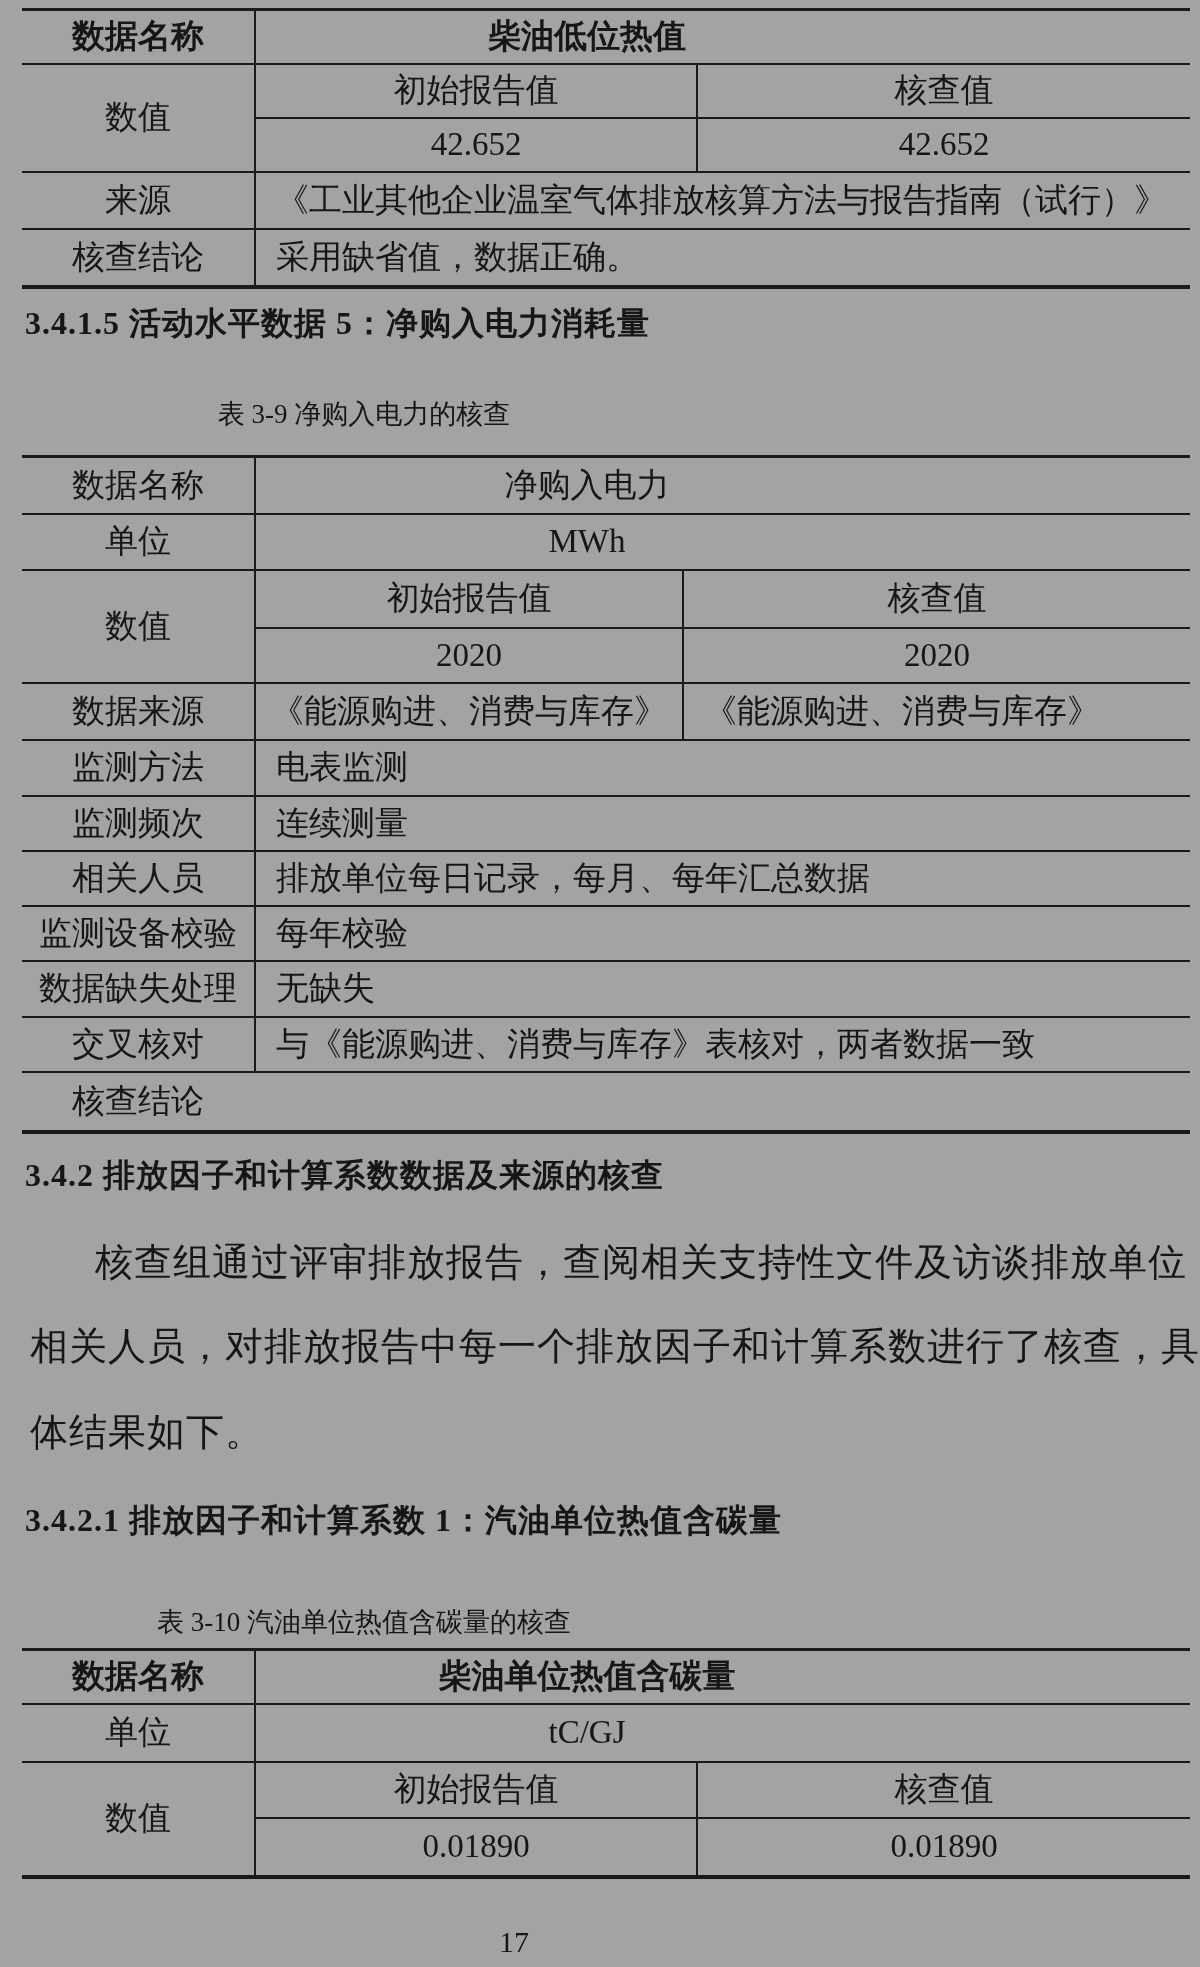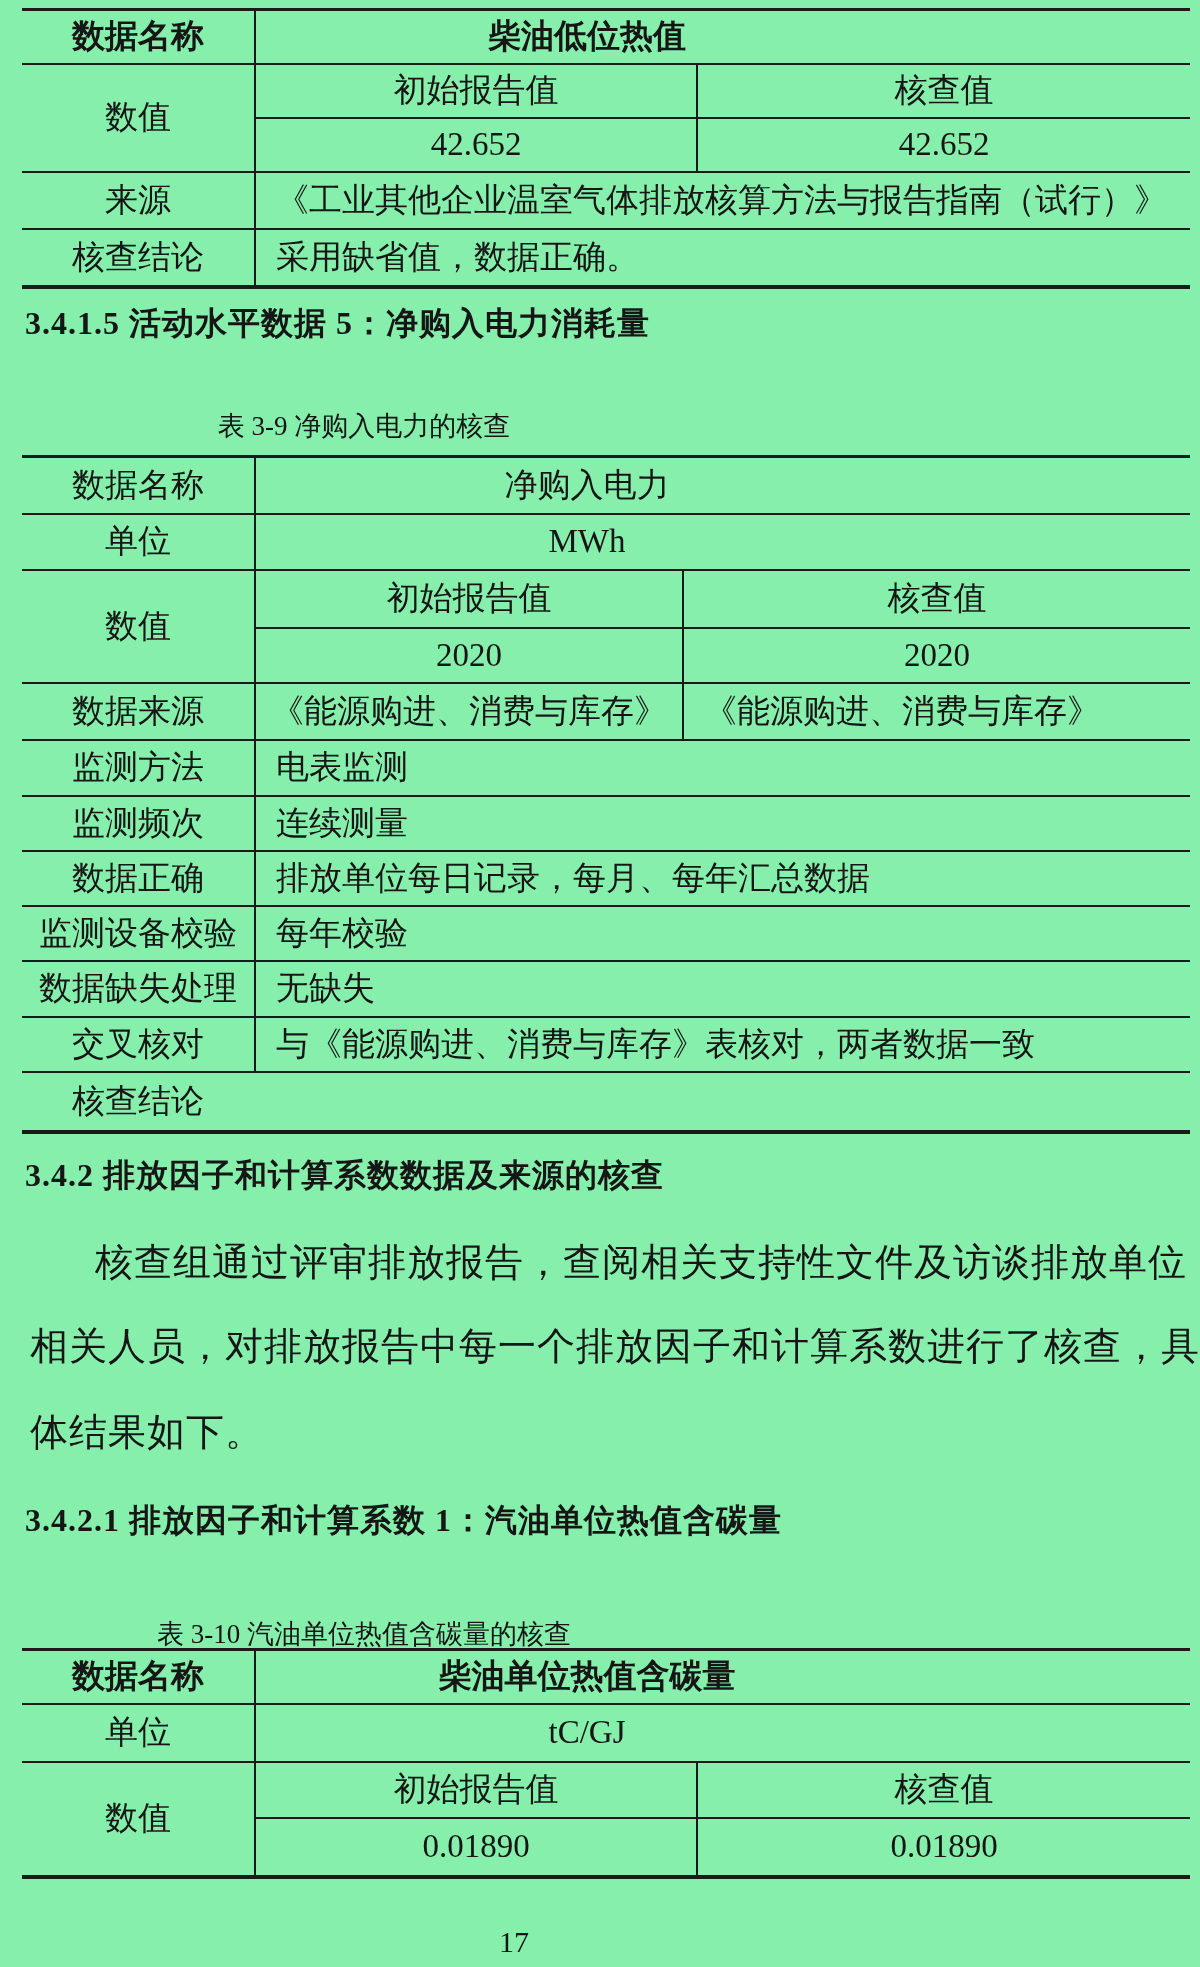--- a/index.html
+++ b/index.html
@@ -1,20 +1,20 @@
 <!DOCTYPE html>
 <html><head>
 <meta charset="utf-8">
 <style>
   html,body{margin:0;padding:0;background:#e8e8e8;}
   .page{
     position:relative;
     width:1200px;height:1967px;
     margin:0 auto;
-    background:#86efac;
+    background:#a3a3a3;
     color:#161616;
     font-family:"Liberation Serif","DejaVu Serif",serif;
     overflow:hidden;
   }
   
   .t{
     position:absolute;
     display:grid;
     border-top:3px solid #1a1a1a;
     border-bottom:4px solid #1a1a1a;
@@ -35,21 +35,21 @@
   .shift{padding-right:272px;}
   .shift-sm{padding-right:70px;}
   
   .heading{
     position:absolute;left:25px;
     font-size:32px;font-weight:700;
     letter-spacing:1px;white-space:nowrap;
   }
   .caption{
     position:absolute;left:0;width:972px;
-    text-align:center;font-size:27px;white-space:nowrap;margin-top:12px;
+    text-align:center;font-size:27px;white-space:nowrap;
   }
   .caption > span{display:inline-block;transform:translateX(-122px);}
   .para-line{
     position:absolute;font-size:38px;line-height:1.2;
     letter-spacing:1px;white-space:nowrap;
   }
   .pagenum{
     position:absolute;left:0;width:1028px;top:1925px;
     text-align:center;font-size:30px;
   }
@@ -98,21 +98,21 @@
     <div class="c bb" style="grid-column:1;grid-row:5;">数据来源</div>
     <div class="c bb bl" style="grid-column:2;grid-row:5;">《能源购进、消费与库存》</div>
     <div class="c bb bl shift-sm" style="grid-column:3;grid-row:5;">《能源购进、消费与库存》</div>
 
     <div class="c bb" style="grid-column:1;grid-row:6;">监测方法</div>
     <div class="c bb bl left" style="grid-column:2/4;grid-row:6;">电表监测</div>
 
     <div class="c bb" style="grid-column:1;grid-row:7;">监测频次</div>
     <div class="c bb bl left" style="grid-column:2/4;grid-row:7;">连续测量</div>
 
-    <div class="c bb" style="grid-column:1;grid-row:8;">数据正确</div>
+    <div class="c bb" style="grid-column:1;grid-row:8;">相关人员</div>
     <div class="c bb bl left" style="grid-column:2/4;grid-row:8;">排放单位每日记录，每月、每年汇总数据</div>
 
     <div class="c bb" style="grid-column:1;grid-row:9;">监测设备校验</div>
     <div class="c bb bl left" style="grid-column:2/4;grid-row:9;">每年校验</div>
 
     <div class="c bb" style="grid-column:1;grid-row:10;">数据缺失处理</div>
     <div class="c bb bl left" style="grid-column:2/4;grid-row:10;">无缺失</div>
 
     <div class="c bb" style="grid-column:1;grid-row:11;">交叉核对</div>
     <div class="c bb bl left" style="grid-column:2/4;grid-row:11;text-align:right;">与《能源购进、消费与库存》表核对，两者数据一致</div>

